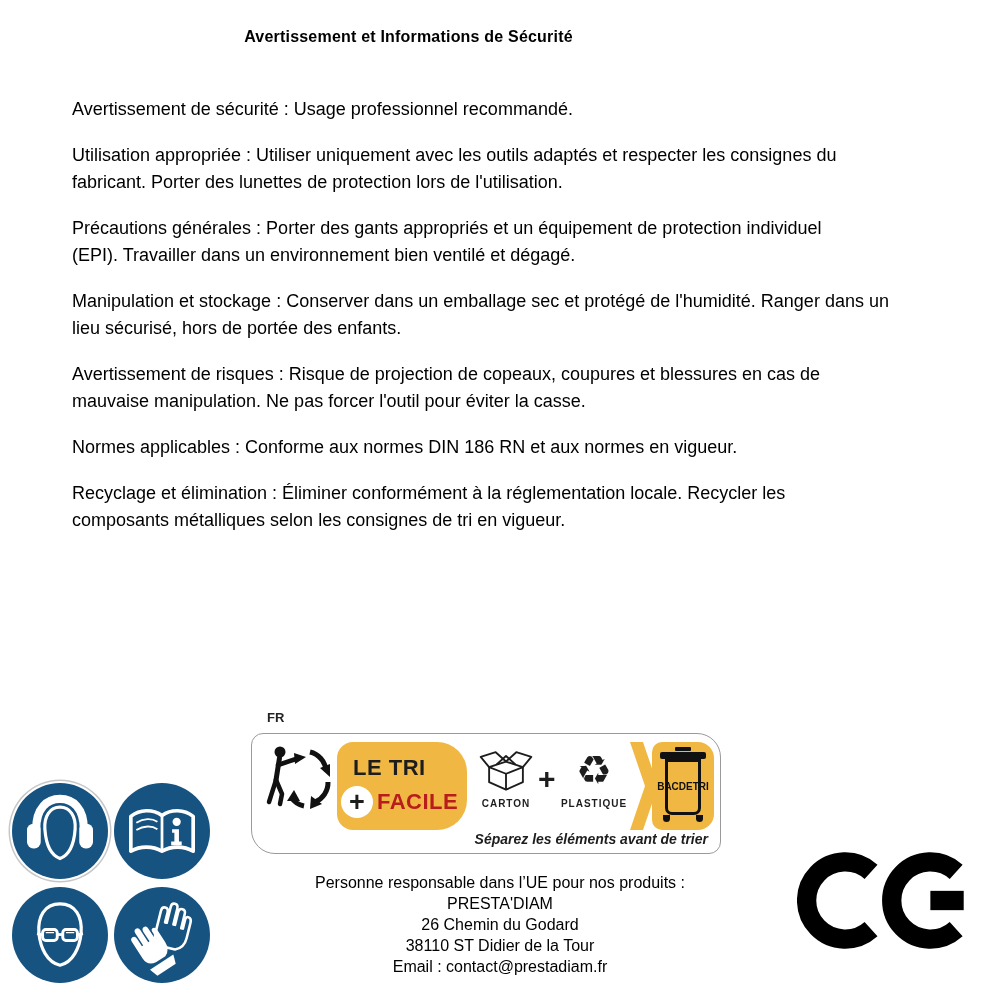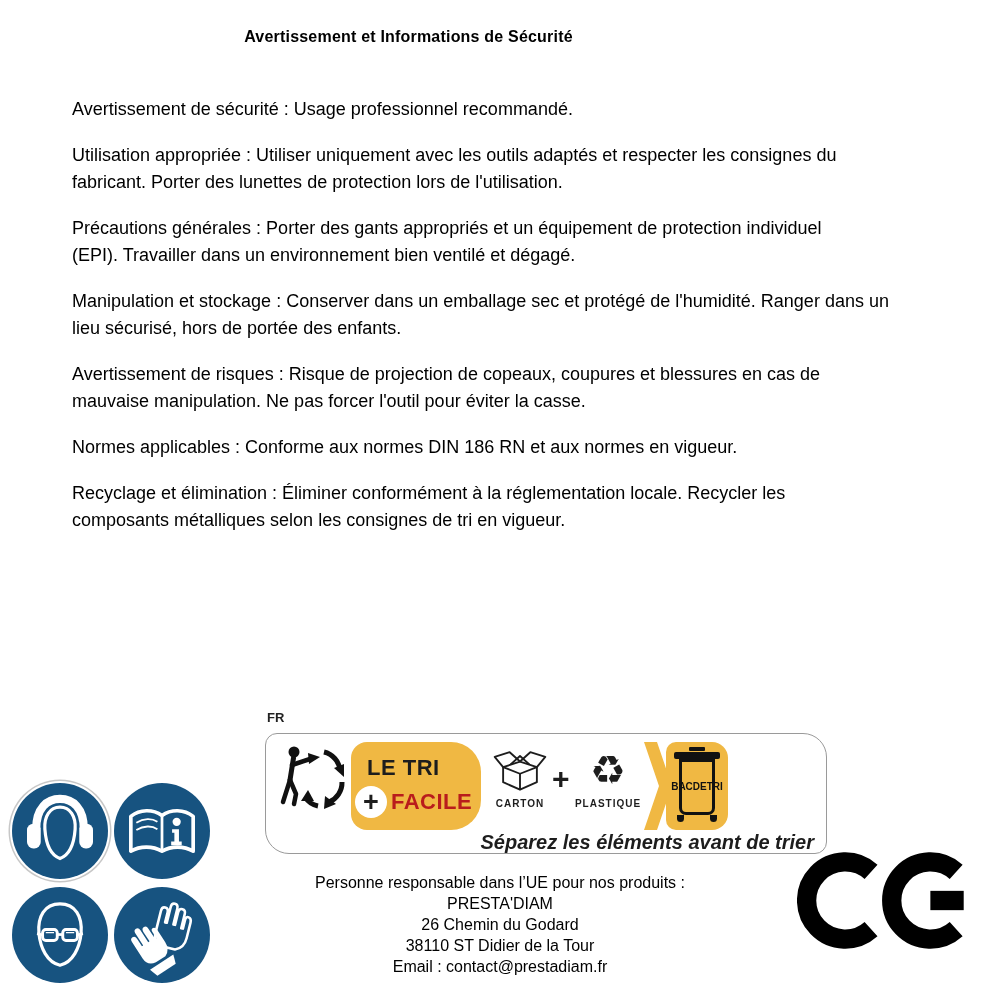--- a/index.html
+++ b/index.html
@@ -17,21 +17,21 @@
   }
   
   .icon-grid{position:absolute;left:12px;top:783px;width:198px;display:grid;
     grid-template-columns:96px 96px;grid-gap:8px 6px;}
   .mand-circle{width:96px;height:96px;border-radius:50%;background:#175380;
     display:flex;align-items:center;justify-content:center;}
   .mand-circle.ringed{box-shadow:0 0 0 2px #ffffff,0 0 0 3.5px #c7c7c7;}
   .mand-circle svg{width:88px;height:88px;}
   
   .fr-code{position:absolute;left:267px;top:710px;font-size:13px;font-weight:bold;color:#222;}
-  .tri-box{position:absolute;left:265px;top:733px;width:562px;height:121px;
+  .tri-box{position:absolute;left:251px;top:733px;width:470px;height:121px;
     background:#fff;border:1.5px solid #9a9a9a;border-radius:12px 24px 12px 24px;box-sizing:border-box;}
   .triman{position:absolute;left:8px;top:10px;width:74px;height:68px;}
   .tri-pill{position:absolute;left:85px;top:8px;width:130px;height:88px;background:#F0B843;
     border-radius:16px 30px 30px 16px;}
   .tri-pill .l1{position:absolute;left:16px;top:13px;font-size:22px;font-weight:800;color:#1d1d1d;letter-spacing:.5px;}
   .plus-circle{position:absolute;left:4px;top:44px;width:32px;height:32px;border-radius:50%;background:#fff;
     display:flex;align-items:center;justify-content:center;font-size:27px;font-weight:900;color:#1d1d1d;line-height:1;}
   .tri-pill .l2{position:absolute;left:40px;top:47px;font-size:22px;font-weight:800;color:#b91c1c;letter-spacing:.5px;}
   .mat{position:absolute;top:12px;text-align:center;}
   .mat .mat-ico{height:48px;display:flex;align-items:center;justify-content:center;}
@@ -43,21 +43,21 @@
   .tri-chevron{position:absolute;left:378px;top:8px;width:28px;height:88px;}
   .bin-patch{position:absolute;left:400px;top:8px;width:62px;height:88px;background:#F0B843;
     border-radius:10px 16px 16px 10px;display:flex;flex-direction:column;align-items:center;}
   .bin-handle{width:16px;height:4px;background:#111;margin-top:5px;border-radius:1px;}
   .bin-lid{width:46px;height:7px;background:#111;border-radius:2px;margin-top:1px;}
   .bin-body{width:36px;height:56px;border:3px solid #111;border-radius:0 0 7px 7px;background:#F0B843;
     display:flex;align-items:center;justify-content:center;box-sizing:border-box;}
   .bin-body span{font-size:10px;line-height:10.5px;font-weight:800;color:#111;}
   .bin-wheels{width:40px;display:flex;justify-content:space-between;margin-top:0px;}
   .bin-wheels i{width:7px;height:7px;background:#111;border-radius:0 0 4px 4px;}
-  .tri-caption{position:absolute;right:12px;top:97px;font-size:20px;font-weight:bold;font-style:italic;color:#1d1d1d;}
+  .tri-caption{position:absolute;right:12px;top:97px;font-size:14px;font-weight:bold;font-style:italic;color:#1d1d1d;}
   
   .resp{position:absolute;left:265px;top:872px;width:470px;text-align:center;
     font-size:16px;font-weight:normal;line-height:21px;}
   
   .ce{position:absolute;left:797px;top:846px;width:186px;height:109px;}
   .sr-only{position:absolute;width:1px;height:1px;overflow:hidden;clip:rect(0 0 0 0);}
 </style>
 </head>
 <body>
 

